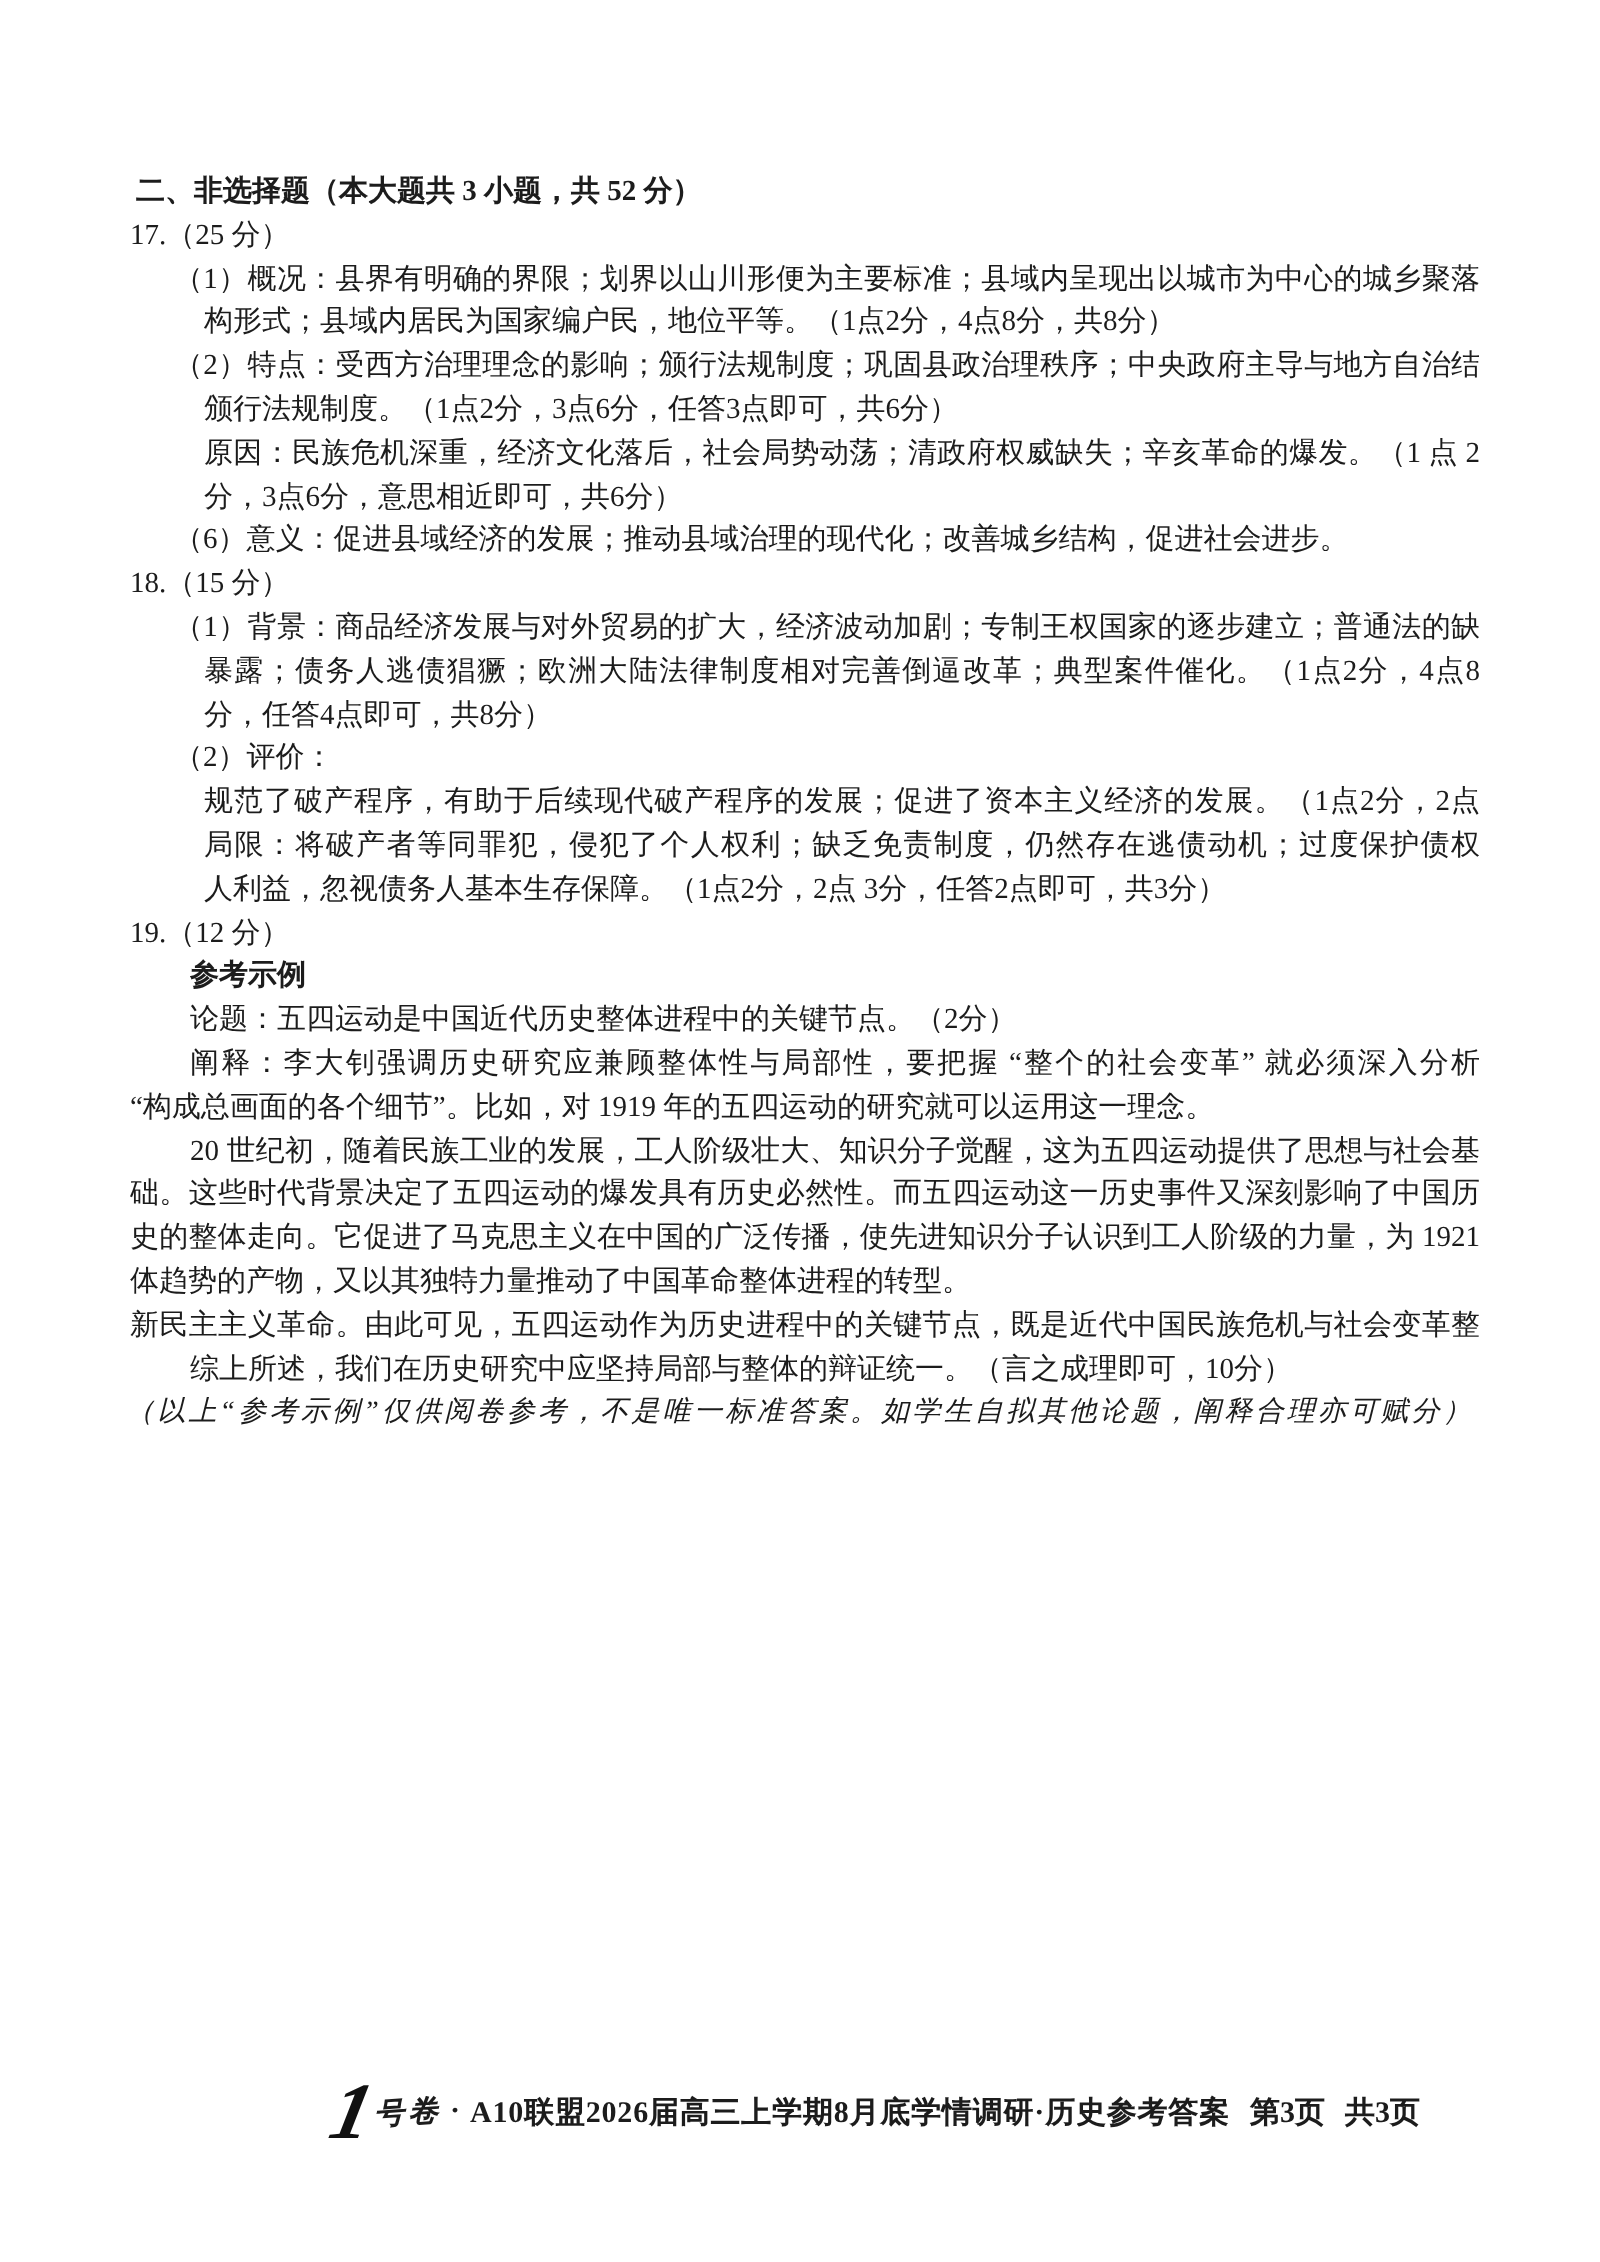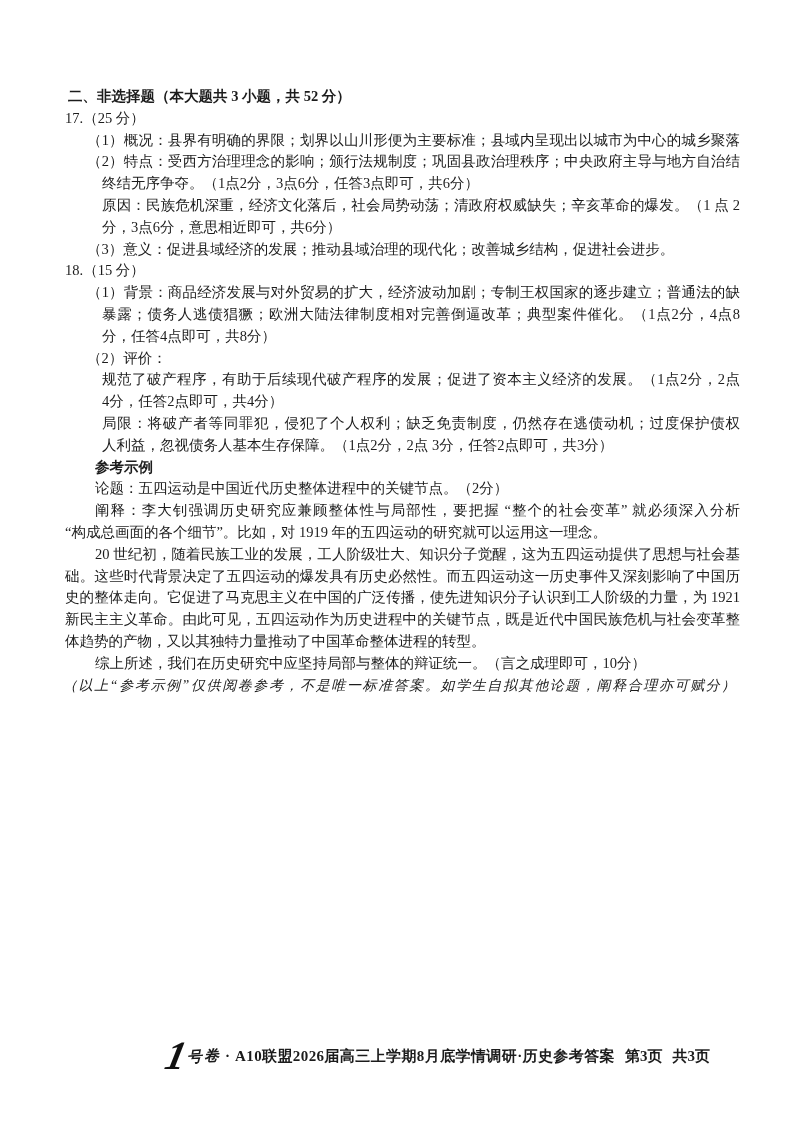--- a/index.html
+++ b/index.html
@@ -45,45 +45,46 @@
 </head>
 <body>
 
 <div class="page">
   <div class="content">
 
     <div class="ln b h">二、非选择题（本大题共 3 小题，共 52 分）</div>
 
     <div class="ln">17.（25 分）</div>
     <div class="ln sub j">（1）概况：县界有明确的界限；划界以山川形便为主要标准；县域内呈现出以城市为中心的城乡聚落结</div>
+    <div class="ln hang">构形式；县域内居民为国家编户民，地位平等。（1点2分，4点8分，共8分）</div>
     <div class="ln sub j">（2）特点：受西方治理理念的影响；颁行法规制度；巩固县政治理秩序；中央政府主导与地方自治结合；</div>
-    <div class="ln hang">终结无序争夺。（1点2分，3点6分，任答3点即可，共6分）</div>
+    <div class="ln hang">颁行法规制度。（1点2分，3点6分，任答3点即可，共6分）</div>
     <div class="ln hang j">原因：民族危机深重，经济文化落后，社会局势动荡；清政府权威缺失；辛亥革命的爆发。（1 点 2</div>
     <div class="ln hang">分，3点6分，意思相近即可，共6分）</div>
-    <div class="ln sub">（3）意义：促进县域经济的发展；推动县域治理的现代化；改善城乡结构，促进社会进步。</div>
+    <div class="ln sub">（6）意义：促进县域经济的发展；推动县域治理的现代化；改善城乡结构，促进社会进步。</div>
 
     <div class="ln">18.（15 分）</div>
     <div class="ln sub j">（1）背景：商品经济发展与对外贸易的扩大，经济波动加剧；专制王权国家的逐步建立；普通法的缺陷</div>
     <div class="ln hang j">暴露；债务人逃债猖獗；欧洲大陆法律制度相对完善倒逼改革；典型案件催化。（1点2分，4点8</div>
     <div class="ln hang">分，任答4点即可，共8分）</div>
     <div class="ln sub">（2）评价：</div>
     <div class="ln hang j">规范了破产程序，有助于后续现代破产程序的发展；促进了资本主义经济的发展。（1点2分，2点</div>
-    <div class="ln hang">4分，任答2点即可，共4分）</div>
     <div class="ln hang j">局限：将破产者等同罪犯，侵犯了个人权利；缺乏免责制度，仍然存在逃债动机；过度保护债权</div>
     <div class="ln hang">人利益，忽视债务人基本生存保障。（1点2分，2点 3分，任答2点即可，共3分）</div>
 
+    <div class="ln">19.（12 分）</div>
     <div class="ln ind b">参考示例</div>
     <div class="ln ind">论题：五四运动是中国近代历史整体进程中的关键节点。（2分）</div>
     <div class="ln ind j">阐释：李大钊强调历史研究应兼顾整体性与局部性，要把握 “整个的社会变革” 就必须深入分析</div>
     <div class="ln">“构成总画面的各个细节”。比如，对 1919 年的五四运动的研究就可以运用这一理念。</div>
     <div class="ln ind j">20 世纪初，随着民族工业的发展，工人阶级壮大、知识分子觉醒，这为五四运动提供了思想与社会基</div>
     <div class="ln j">础。这些时代背景决定了五四运动的爆发具有历史必然性。而五四运动这一历史事件又深刻影响了中国历</div>
     <div class="ln j">史的整体走向。它促进了马克思主义在中国的广泛传播，使先进知识分子认识到工人阶级的力量，为 1921</div>
+    <div class="ln">体趋势的产物，又以其独特力量推动了中国革命整体进程的转型。</div>
     <div class="ln j">新民主主义革命。由此可见，五四运动作为历史进程中的关键节点，既是近代中国民族危机与社会变革整</div>
-    <div class="ln">体趋势的产物，又以其独特力量推动了中国革命整体进程的转型。</div>
     <div class="ln ind">综上所述，我们在历史研究中应坚持局部与整体的辩证统一。（言之成理即可，10分）</div>
     <div class="ln note">（以上“参考示例”仅供阅卷参考，不是唯一标准答案。如学生自拟其他论题，阐释合理亦可赋分）</div>
 
   </div>
 
   <div class="footer">
     <span class="logo-1">1</span>
     <span class="logo-name">号卷</span>
     <span class="fdot">·</span>
     <span class="ftitle">A10联盟2026届高三上学期8月底学情调研·历史参考答案</span>

